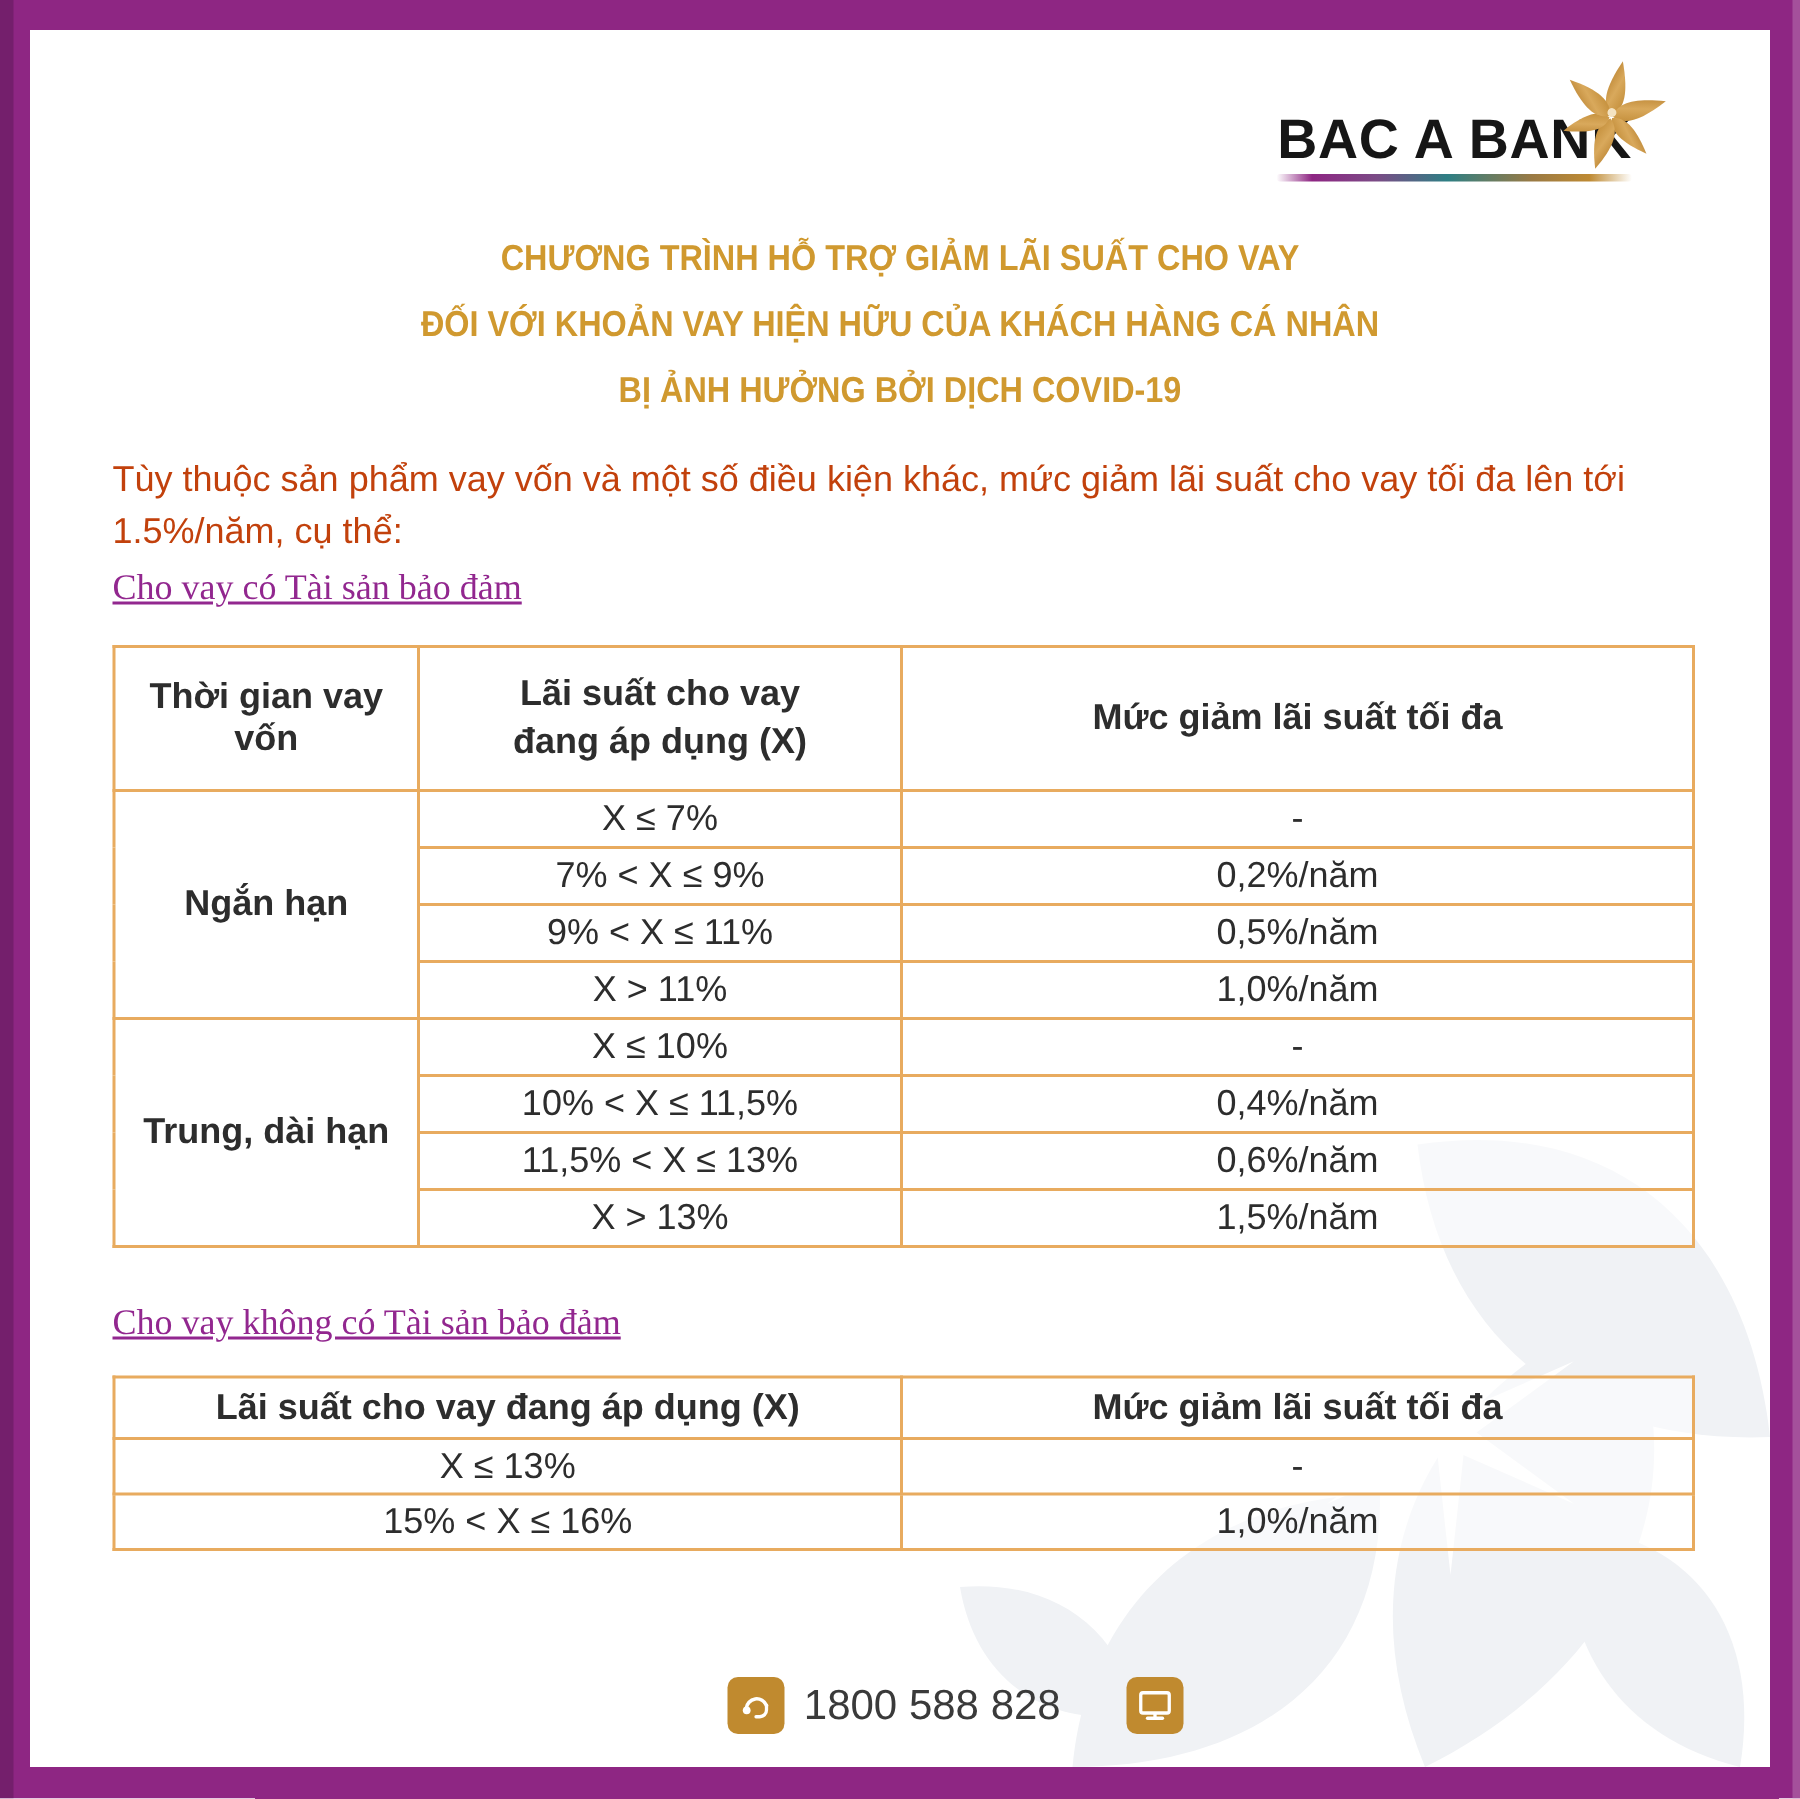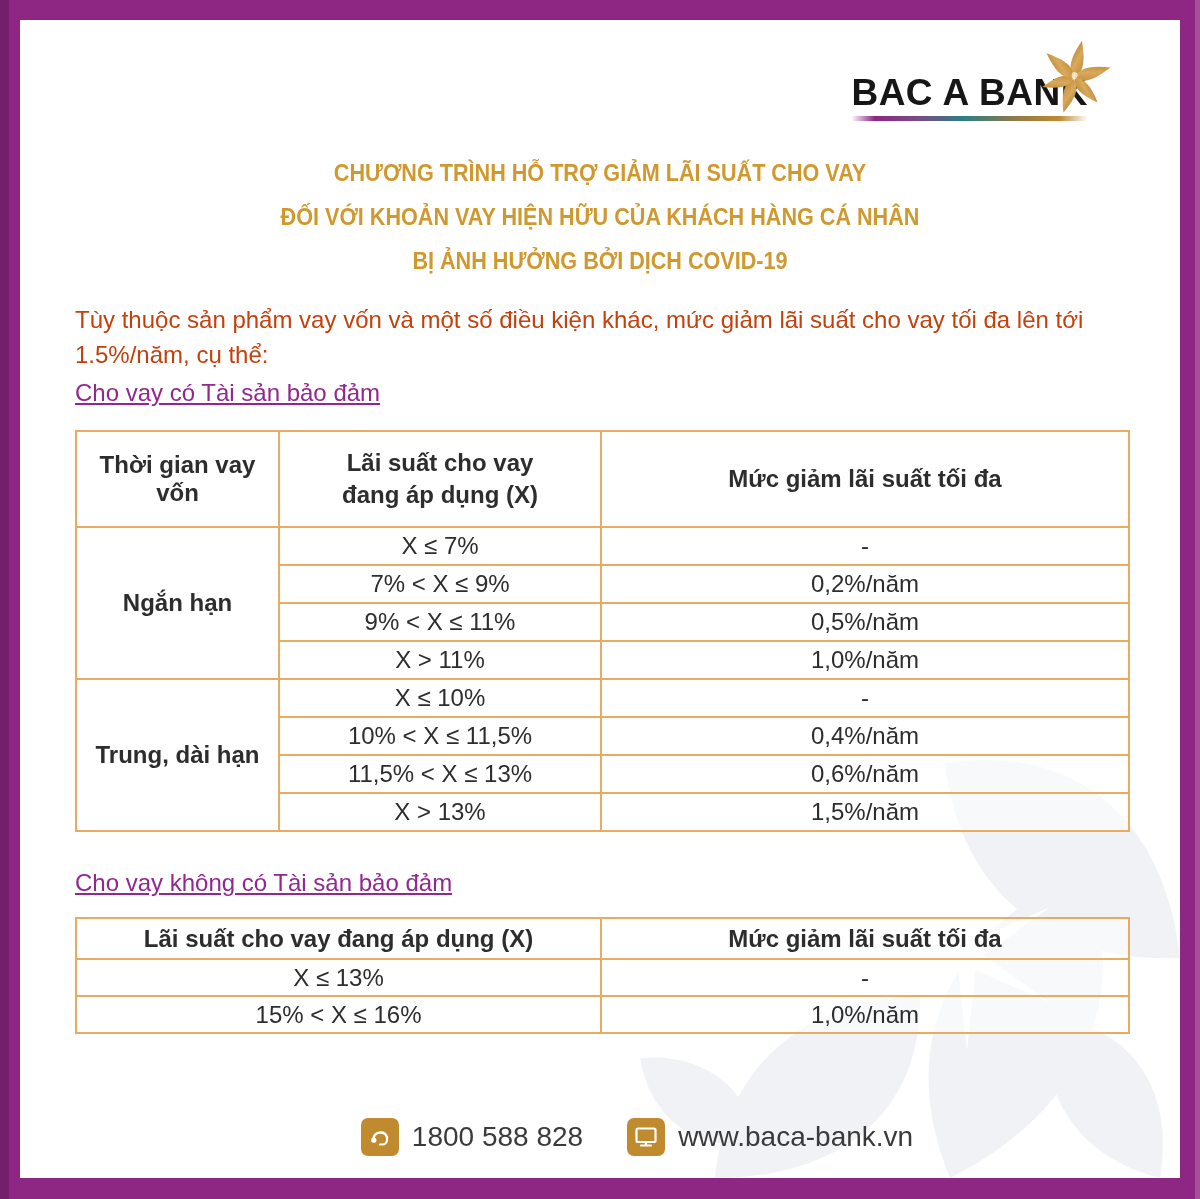--- a/index.html
+++ b/index.html
@@ -25,21 +25,21 @@
   .title{position:absolute;top:131px;left:0;width:100%;text-align:center;
     color:#D0992F;font-weight:bold;font-size:24px;line-height:44px;}
   .title-line{display:block;transform:scaleX(0.9);transform-origin:50% 50%;letter-spacing:0;}
 
   
   .intro{position:absolute;top:282px;left:55px;width:1058px;font-size:24px;line-height:35px;
     color:#c2410c;white-space:pre-line;}
 
   
   .section-heading{position:absolute;left:55px;font-size:24px;color:#92278F;
-    text-decoration:underline;cursor:pointer;}
+    text-decoration:underline;cursor:pointer;font-family:Liberation Serif, serif;}
   .section-heading.sec1{top:359px;}
   .section-heading.sec2{top:849px;}
 
   
   table{border-collapse:collapse;table-layout:fixed;position:absolute;left:55px;}
   .table1{top:410px;width:1053px;}
   .table2{top:897px;width:1053px;}
   td,th{border:2px solid #E8AB5F;text-align:center;vertical-align:middle;
     font-size:24px;color:#2d2d2d;padding:0;background:rgba(255,255,255,0.55);}
   th{font-weight:bold;}
@@ -217,18 +217,17 @@
         <span class="contact-label">1800 588 828</span>
       </div>
       <div class="contact">
         <div class="contact-icon">
           <svg width="26" height="26" viewBox="0 0 26 26">
             <rect x="3.5" y="4.5" width="19" height="13.5" rx="1.5" fill="none" stroke="#ffffff" stroke-width="2.2"></rect>
             <line x1="13" y1="18" x2="13" y2="21" stroke="#ffffff" stroke-width="2.2"></line>
             <line x1="8" y1="21.5" x2="18" y2="21.5" stroke="#ffffff" stroke-width="2.2" stroke-linecap="round"></line>
           </svg>
         </div>
-        <span class="contact-label">www.baca-bank.vn</span>
       </div>
     </div>
 
   </div>
 </div>
 
 </body></html>

